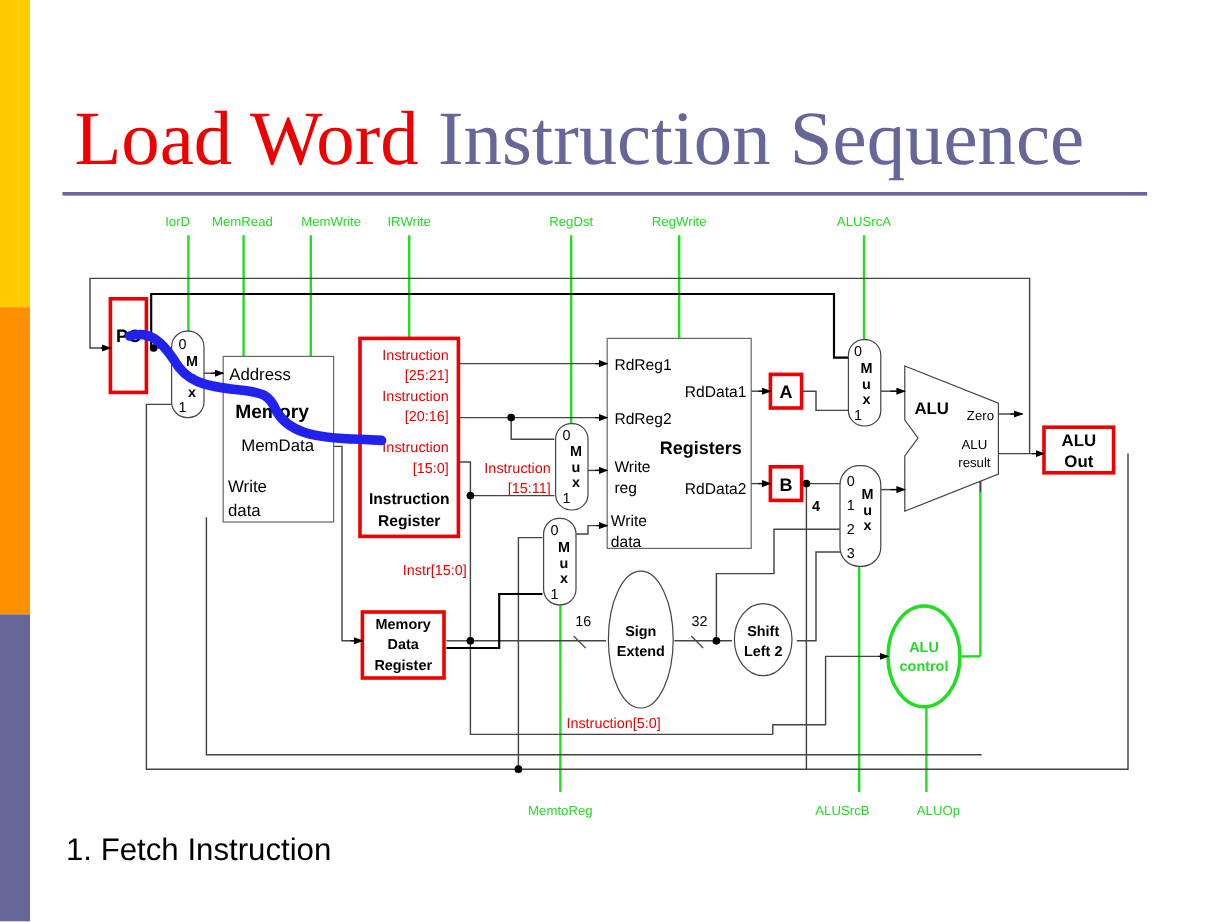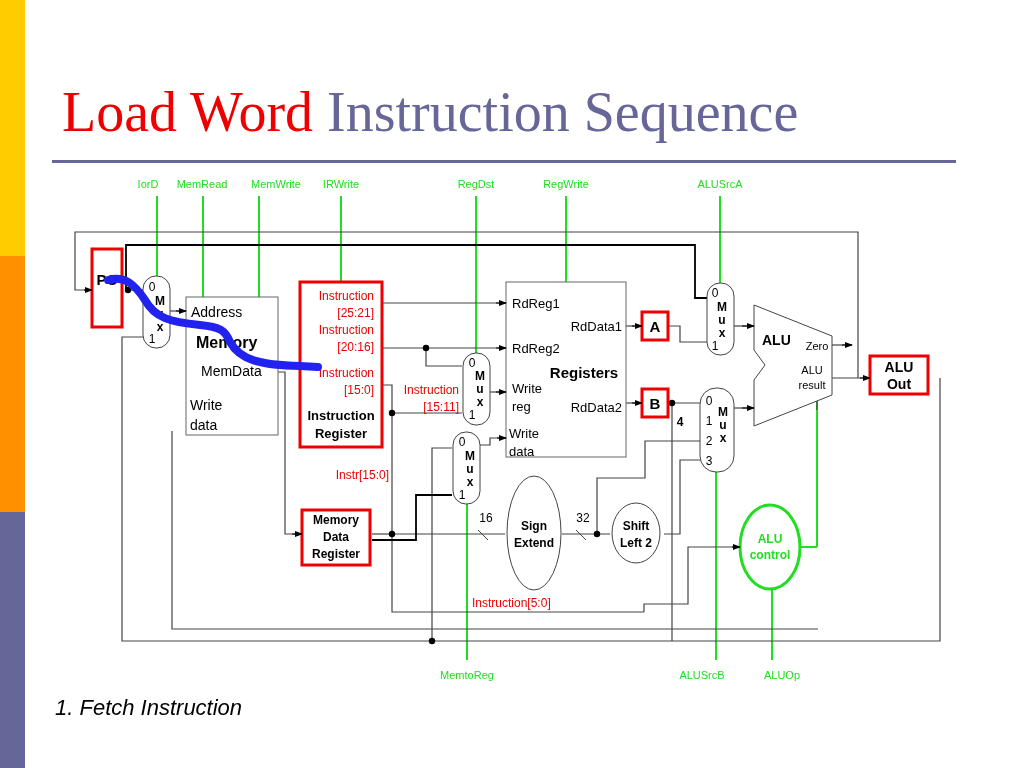--- a/index.html
+++ b/index.html
@@ -1,26 +1,26 @@
 <!DOCTYPE html>
 <html><head>
 <meta charset="utf-8">
 <style>
   html, body { margin:0; padding:0; }
   body { width:1024px; height:768px; position:relative; background:#fff; overflow:hidden; font-family:"Liberation Sans", sans-serif; }
   .bar { position:absolute; left:0; width:25px; }
   .bar1 { top:0; height:256px; background:#ffcc00; }
   .bar2 { top:256px; height:256px; background:#ff9000; }
   .bar3 { top:512px; height:256px; background:#666699; }
-  .title { position:absolute; left:62px; top:84px; font-family:"Liberation Serif", serif; font-size:56px; white-space:nowrap; line-height:1; }
+  .title { position:absolute; left:62px; top:84px; font-family:"Liberation Serif", serif; font-size:64px; white-space:nowrap; line-height:1; }
   .title .t1 { color:#ee0000; }
   .title .t2 { color:#666699; }
   .rule { position:absolute; left:52px; top:160px; width:904px; height:3px; background:#666699; }
   svg.diagram { position:absolute; left:0; top:0; }
-  .step { position:absolute; left:55px; top:694px; font-size:22px; color:#000; line-height:28px;font-style:italic; }
+  .step { position:absolute; left:55px; top:694px; font-size:26px; color:#000; line-height:28px; }
   .step .l2 { padding-left:36px; }
 </style>
 </head>
 <body>
 
 <div class="bar bar1"></div>
 <div class="bar bar2"></div>
 <div class="bar bar3"></div>
 
 <div class="title">

